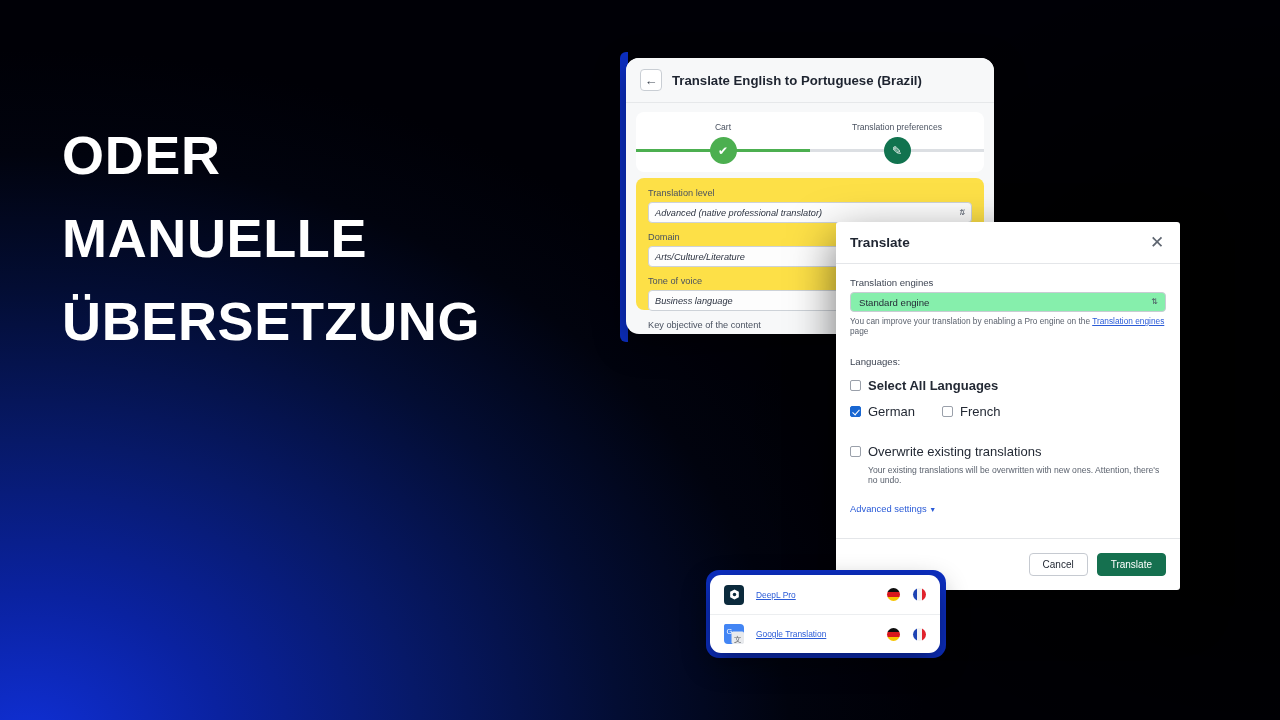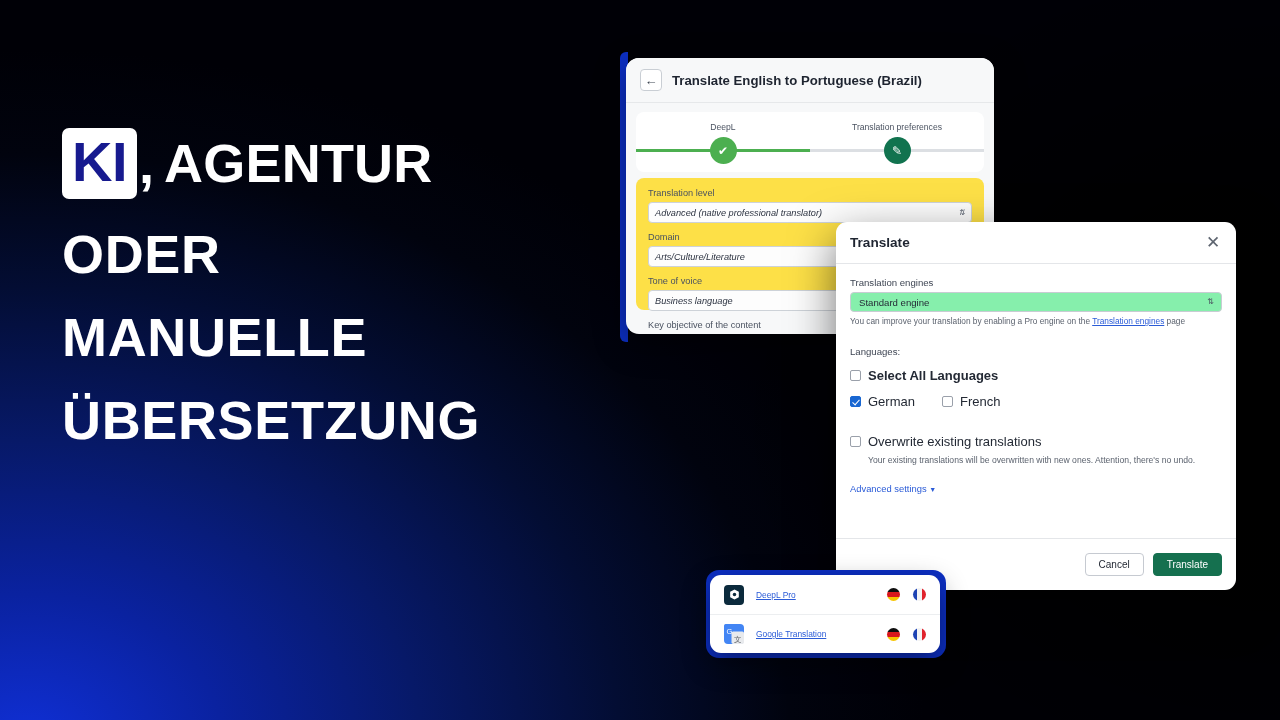--- a/index.html
+++ b/index.html
@@ -160,23 +160,23 @@
   .fld-select .caret {
     position:absolute; right:7px;
     font-size: 8px; color:#5a6270; line-height: 1;
     letter-spacing:-1px;
   }
 
   
   .modal {
     position: absolute;
     left: 836px; top: 222px;
-    width: 400px; height: 368px;
+    width: 344px; height: 368px;
     background:#ffffff;
-    border-radius: 11px;
+    border-radius: 3px;
     box-shadow: 0 16px 46px rgba(0,0,0,0.55);
     z-index: 30;
     display:flex; flex-direction:column;
     overflow:hidden;
   }
   .modal-head {
     height: 42px;
     display:flex; align-items:center; justify-content:space-between;
     padding: 0 14px;
     border-bottom: 1px solid #e4e6e9;
@@ -305,42 +305,37 @@
     background:#0c2fc4;
     z-index: 38;
   }
 </style>
 </head>
 <body>
 
 <div class="stage">
 
   <div class="headline">
-    <div class="hl-row hl-row-1">
-      <span class="ki-badge">KI</span>
-      <span class="hl-comma">,</span>
-      <span class="hl-big">Agentur</span>
-    </div>
     <div class="hl-row hl-row-2 hl-big">oder</div>
     <div class="hl-row hl-row-3 hl-big">manuelle</div>
     <div class="hl-row hl-big">Übersetzung</div>
   </div>
 
   <div class="blue-accent"></div>
   <div class="blue-accent-2"></div>
 
   <div class="pref-card">
     <div class="pref-head">
       <div class="back-btn">←</div>
       <div class="pref-title">Translate English to Portuguese (Brazil)</div>
     </div>
 
     <div class="stepper-wrap">
       <div class="step-labels">
-        <span>DeepL</span>
+        <span>Cart</span>
         <span>Translation preferences</span>
       </div>
       <div class="step-track">
         <div class="step-line"></div>
         <div class="step-line-done"></div>
         <div class="step-dot step-dot-1">
           <span>✔</span>
         </div>
         <div class="step-dot step-dot-2">
           <span>✎</span>

